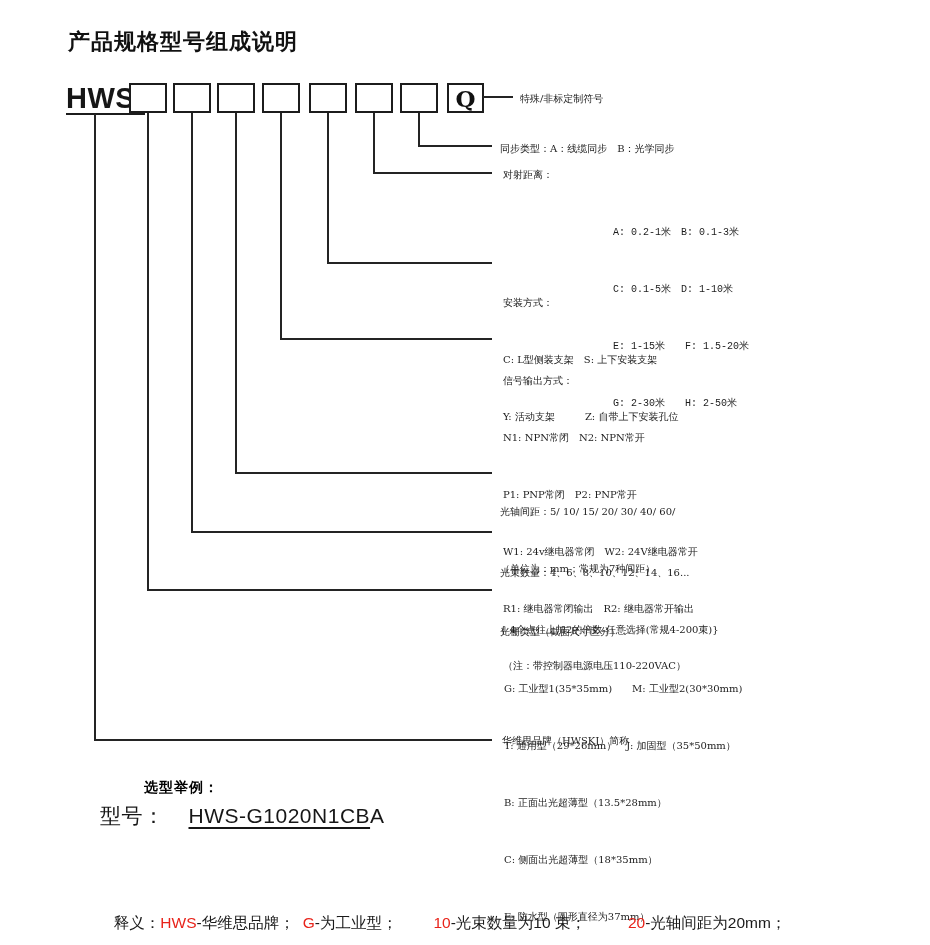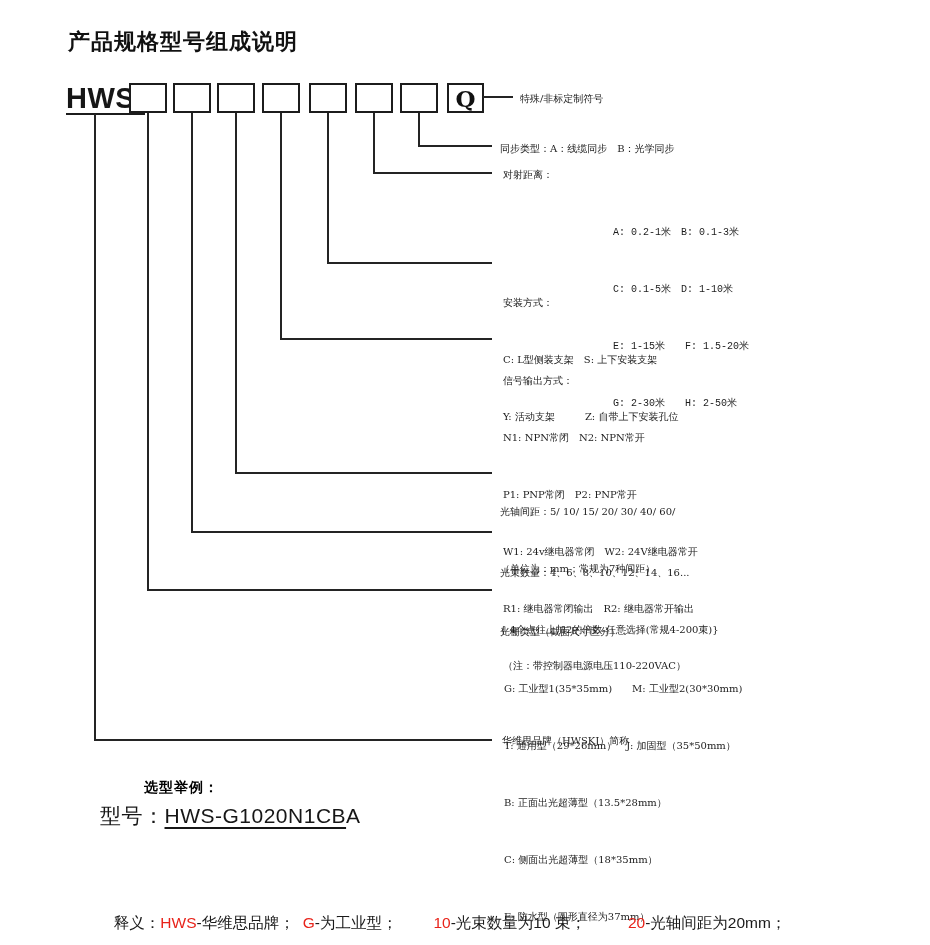--- a/index.html
+++ b/index.html
@@ -38,21 +38,21 @@
   .rows-indent div { padding-left:4px; }
   .rows-indent div.t0 { padding-left:0; }
   .ex-heading {
     position:absolute; left:100px; top:779px;
     font-size:14px; font-weight:bold; color:#000000; letter-spacing:1px;margin-left:44px;
   }
   .ex-model {
     position:absolute; left:100px; top:802px;
     font-size:21px; color:#161616; letter-spacing:0.5px;
   }
-  .ex-model .mval { text-decoration:underline; text-underline-offset:4px; text-decoration-thickness:1.5px; }
+  .ex-model .mval { text-decoration:underline; text-underline-offset:4px; text-decoration-thickness:1.5px;margin-left:24px; }
   .legend {
     position:absolute; left:88px; top:846px;
     font-size:15.5px; line-height:22px; color:#1a1a1a; white-space:pre;
   }
   .legend .code { color:var(--red); }
   .gap-sm { margin-left:8px; }
   .gap-lg { margin-left:36px;text-align:center; }
   .gap-xl { margin-left:42px; }
 </style>
 </head>

